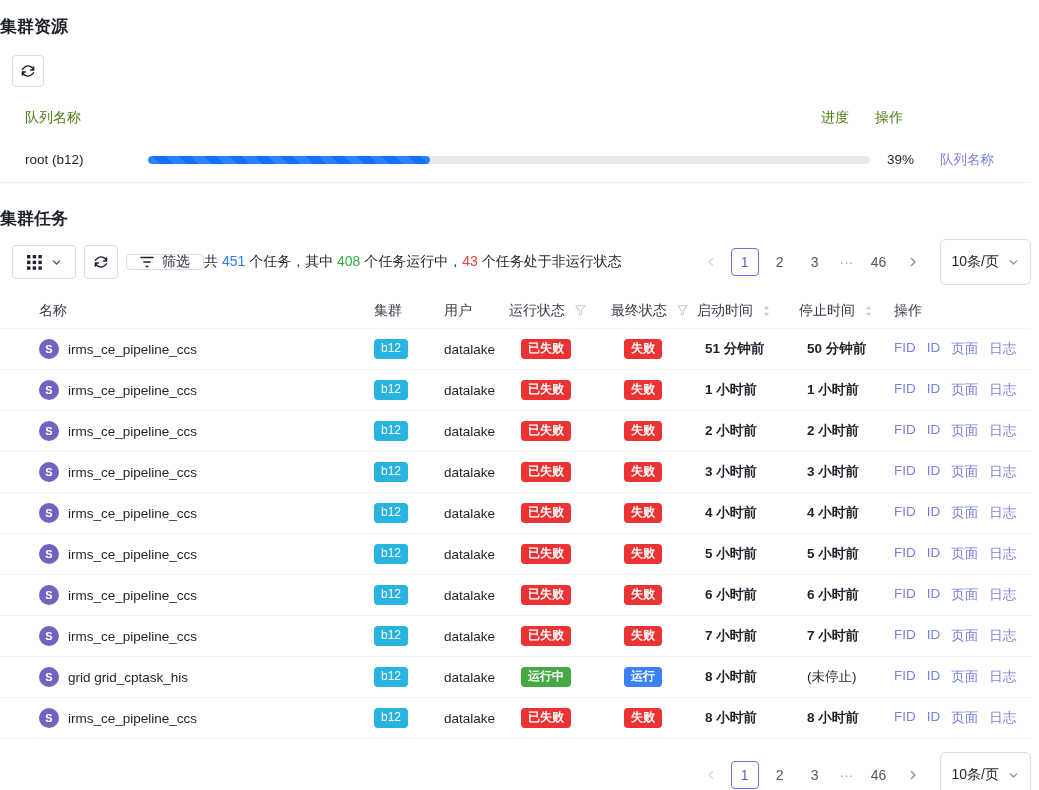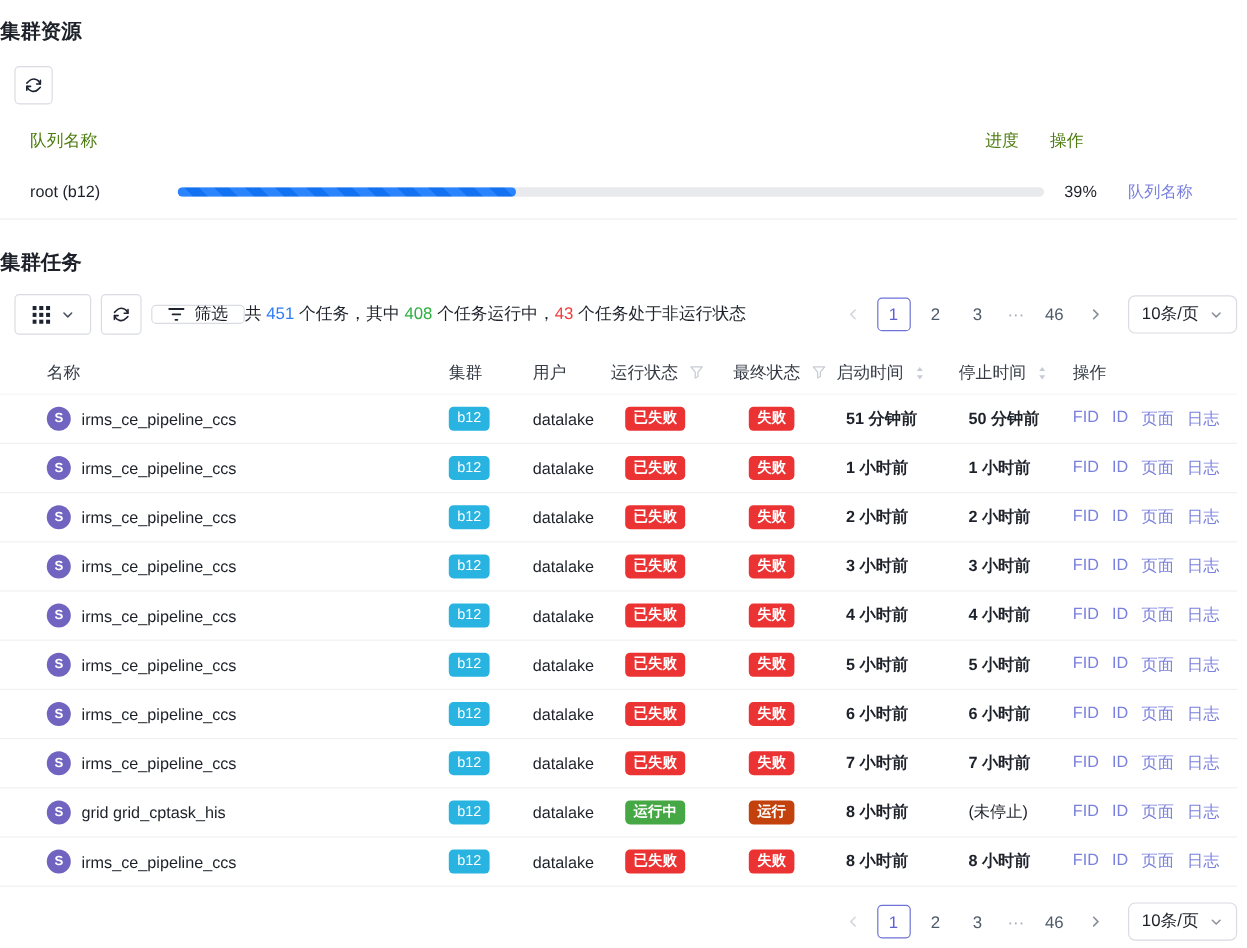--- a/index.html
+++ b/index.html
@@ -37,39 +37,39 @@
   
   .pagination{display:flex;align-items:center;gap:7px;color:#4e5969}
   .toolbar .pagination{margin-left:auto}
   .pg-btn{width:26px;height:28px;display:inline-flex;align-items:center;justify-content:center;
           color:#8b919b;cursor:pointer}
   .pg-btn.disabled{color:#d5d8dd;cursor:default}
   .pg-item{min-width:28px;height:28px;display:inline-flex;align-items:center;justify-content:center;
            border-radius:4px;cursor:pointer;color:#4e5969}
   .pg-item.active{border:1px solid #6d73d8;color:#5b62d4}
   .pg-ellipsis{min-width:22px;text-align:center;color:#a3a8b0;cursor:pointer}
-  .page-size{height:32px;border:1px solid #d9dce3;border-radius:6px;display:inline-flex;
+  .page-size{height:46px;border:1px solid #d9dce3;border-radius:6px;display:inline-flex;
              align-items:center;gap:9px;padding:0 11px;margin-left:7px;color:#1d2129;cursor:pointer}
   .bottom-pager{display:flex;justify-content:flex-end;margin:13px 8px 0 0}
 
   
   .task-grid{display:grid;grid-template-columns:335px 70px 65px 102px 86px 102px 95px 1fr;
              align-items:center;padding-left:39px;margin-right:8px}
   .t-head{height:36px;margin-top:14px;border-bottom:1px solid #f4f5f7;color:#353b45}
   .h-cell{display:flex;align-items:center;gap:9px}
   .t-row{height:41px;border-bottom:1px solid #eef0f3;font-size:13.5px}
   .name-cell{display:flex;align-items:center;gap:9px}
   .avatar{width:20px;height:20px;border-radius:50%;background:#7064c0;color:#fff;font-size:11px;
           font-weight:600;display:inline-flex;align-items:center;justify-content:center;flex:none}
   .badge{display:inline-block;font-size:12px;line-height:1.15;color:#fff;padding:3px 7px;
          border-radius:4px;font-weight:600}
   .badge-cluster{background:#29b3e0;font-weight:400}
   .st-failed,.ft-failed{background:#ec3333}
   .st-running{background:#45a845}
-  .ft-running{background:#c2410c}
+  .ft-running{background:#3b82f6}
   .status-cell{padding-left:12px}
   .status-cell2{padding-left:13px}
   .time-cell{padding-left:8px}
   .time-cell.bold{font-weight:700}
   .actions-cell{display:flex;gap:11px;font-size:13.5px}
   .actions-cell a{color:#7a80dd;text-decoration:none;cursor:pointer}
   svg{display:block}
 </style>
 </head>
 <body>

